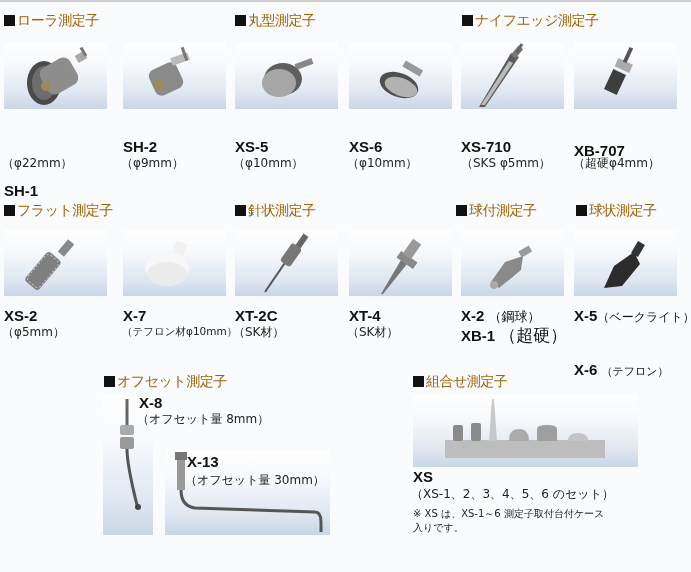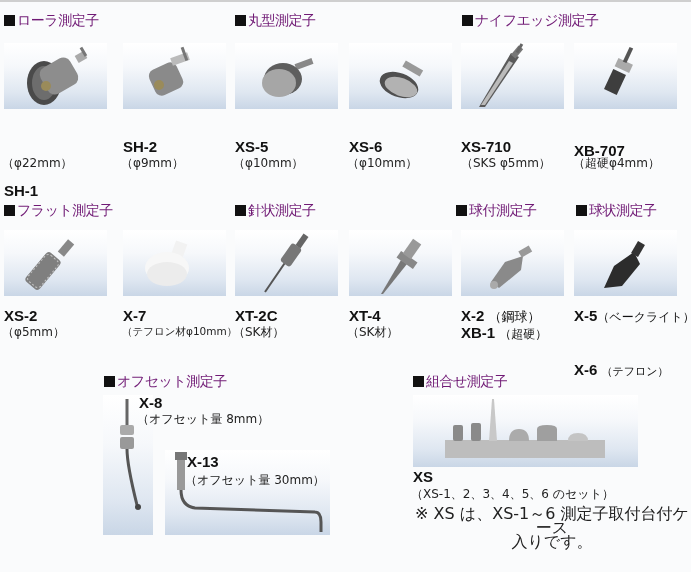--- a/index.html
+++ b/index.html
@@ -1,27 +1,27 @@
 <!DOCTYPE html>
 <html><head>
 <meta charset="utf-8">
 <style>
   * { box-sizing: border-box; margin: 0; padding: 0; }
   html, body { width: 691px; height: 572px; background: #ffffff; overflow: hidden; }
   body { font-family: "DejaVu Sans", "Liberation Sans", sans-serif; color: #111; position: relative; }
   .topline { position: absolute; left: 0; top: 0; width: 691px; height: 2px; background: #cfcfcf; }
   .page { position: absolute; left: 0; top: 2px; width: 691px; height: 570px; background: #fafbfc; }
-  .sec-title { position: absolute; font-size: 14px; font-weight: 400; letter-spacing: -0.5px; color: #701a75; white-space: nowrap; }
+  .sec-title { position: absolute; font-size: 14px; font-weight: 400; letter-spacing: -0.5px; color: #a16207; white-space: nowrap; }
   .sec-title .sq { display: inline-block; width: 11px; height: 11px; background: #111; margin-right: 2px; vertical-align: -1px; }
   .tile { position: absolute; width: 103px; height: 66px;
     background: linear-gradient(to bottom, #ffffff 0%, #f6f8fb 35%, #dfe7f1 75%, #c9d6e6 100%); overflow: hidden; }
   .model { position: absolute; font-size: 15px; font-weight: 700; white-space: nowrap; font-family: "Liberation Sans", sans-serif; }
   .spec { position: absolute; font-size: 12px; white-space: nowrap; color: #222; }
   .spec.small { font-size: 10.5px; }
-  .note { position: absolute; font-size: 16px; color: #222; line-height: 14px; text-align: center; }
+  .note { position: absolute; font-size: 10px; color: #222; line-height: 14px; }
   svg { display: block; }
 </style>
 </head>
 <body>
 
 <div class="topline"></div>
 <div class="page">
 
   <div class="sec-title" style="left:4px; top:10px;"><span class="sq"></span><span>ローラ測定子</span></div>
   <div class="sec-title" style="left:235px; top:10px;"><span class="sq"></span><span>丸型測定子</span></div>
@@ -138,21 +138,21 @@
   <div class="spec" style="left:347px; top:322px;">（SK材）</div>
 
   <div class="tile" style="left:461px; top:228px;">
     <svg width="103" height="66" viewBox="0 0 103 66">
       <polygon points="30,52 44,32 62,26 60,40 38,58" fill="#8a8a8a"></polygon>
       <circle cx="33" cy="55" r="4" fill="#aaa"></circle>
       <rect x="58" y="18" width="12" height="7" fill="#999" transform="rotate(-30 64 21)"></rect>
     </svg>
   </div>
   <div class="model" style="left:461px; top:305px;"><span>X-2</span> <span style="font-weight:400; font-size:13px;">（鋼球）</span></div>
-  <div class="model" style="left:461px; top:322px;"><span>XB-1</span> <span style="font-weight:400; font-size:12px;">（超硬）</span></div>
+  <div class="model" style="left:461px; top:322px;"><span>XB-1</span> <span style="font-weight:400; font-size:17px;">（超硬）</span></div>
 
   <div class="tile" style="left:574px; top:228px;">
     <svg width="103" height="66" viewBox="0 0 103 66">
       <polygon points="30,58 40,36 60,22 66,34 48,56" fill="#2c2c2c"></polygon>
       <rect x="60" y="12" width="8" height="14" fill="#333" transform="rotate(30 64 19)"></rect>
     </svg>
   </div>
   <div class="model" style="left:574px; top:305px;"><span>X-5</span><span style="font-weight:400; font-size:12px;">（ベークライト）</span></div>
   <div class="model" style="left:574px; top:322px;margin-top:37px;"><span>X-6</span> <span style="font-weight:400; font-size:11px;">（テフロン）</span></div>
 

